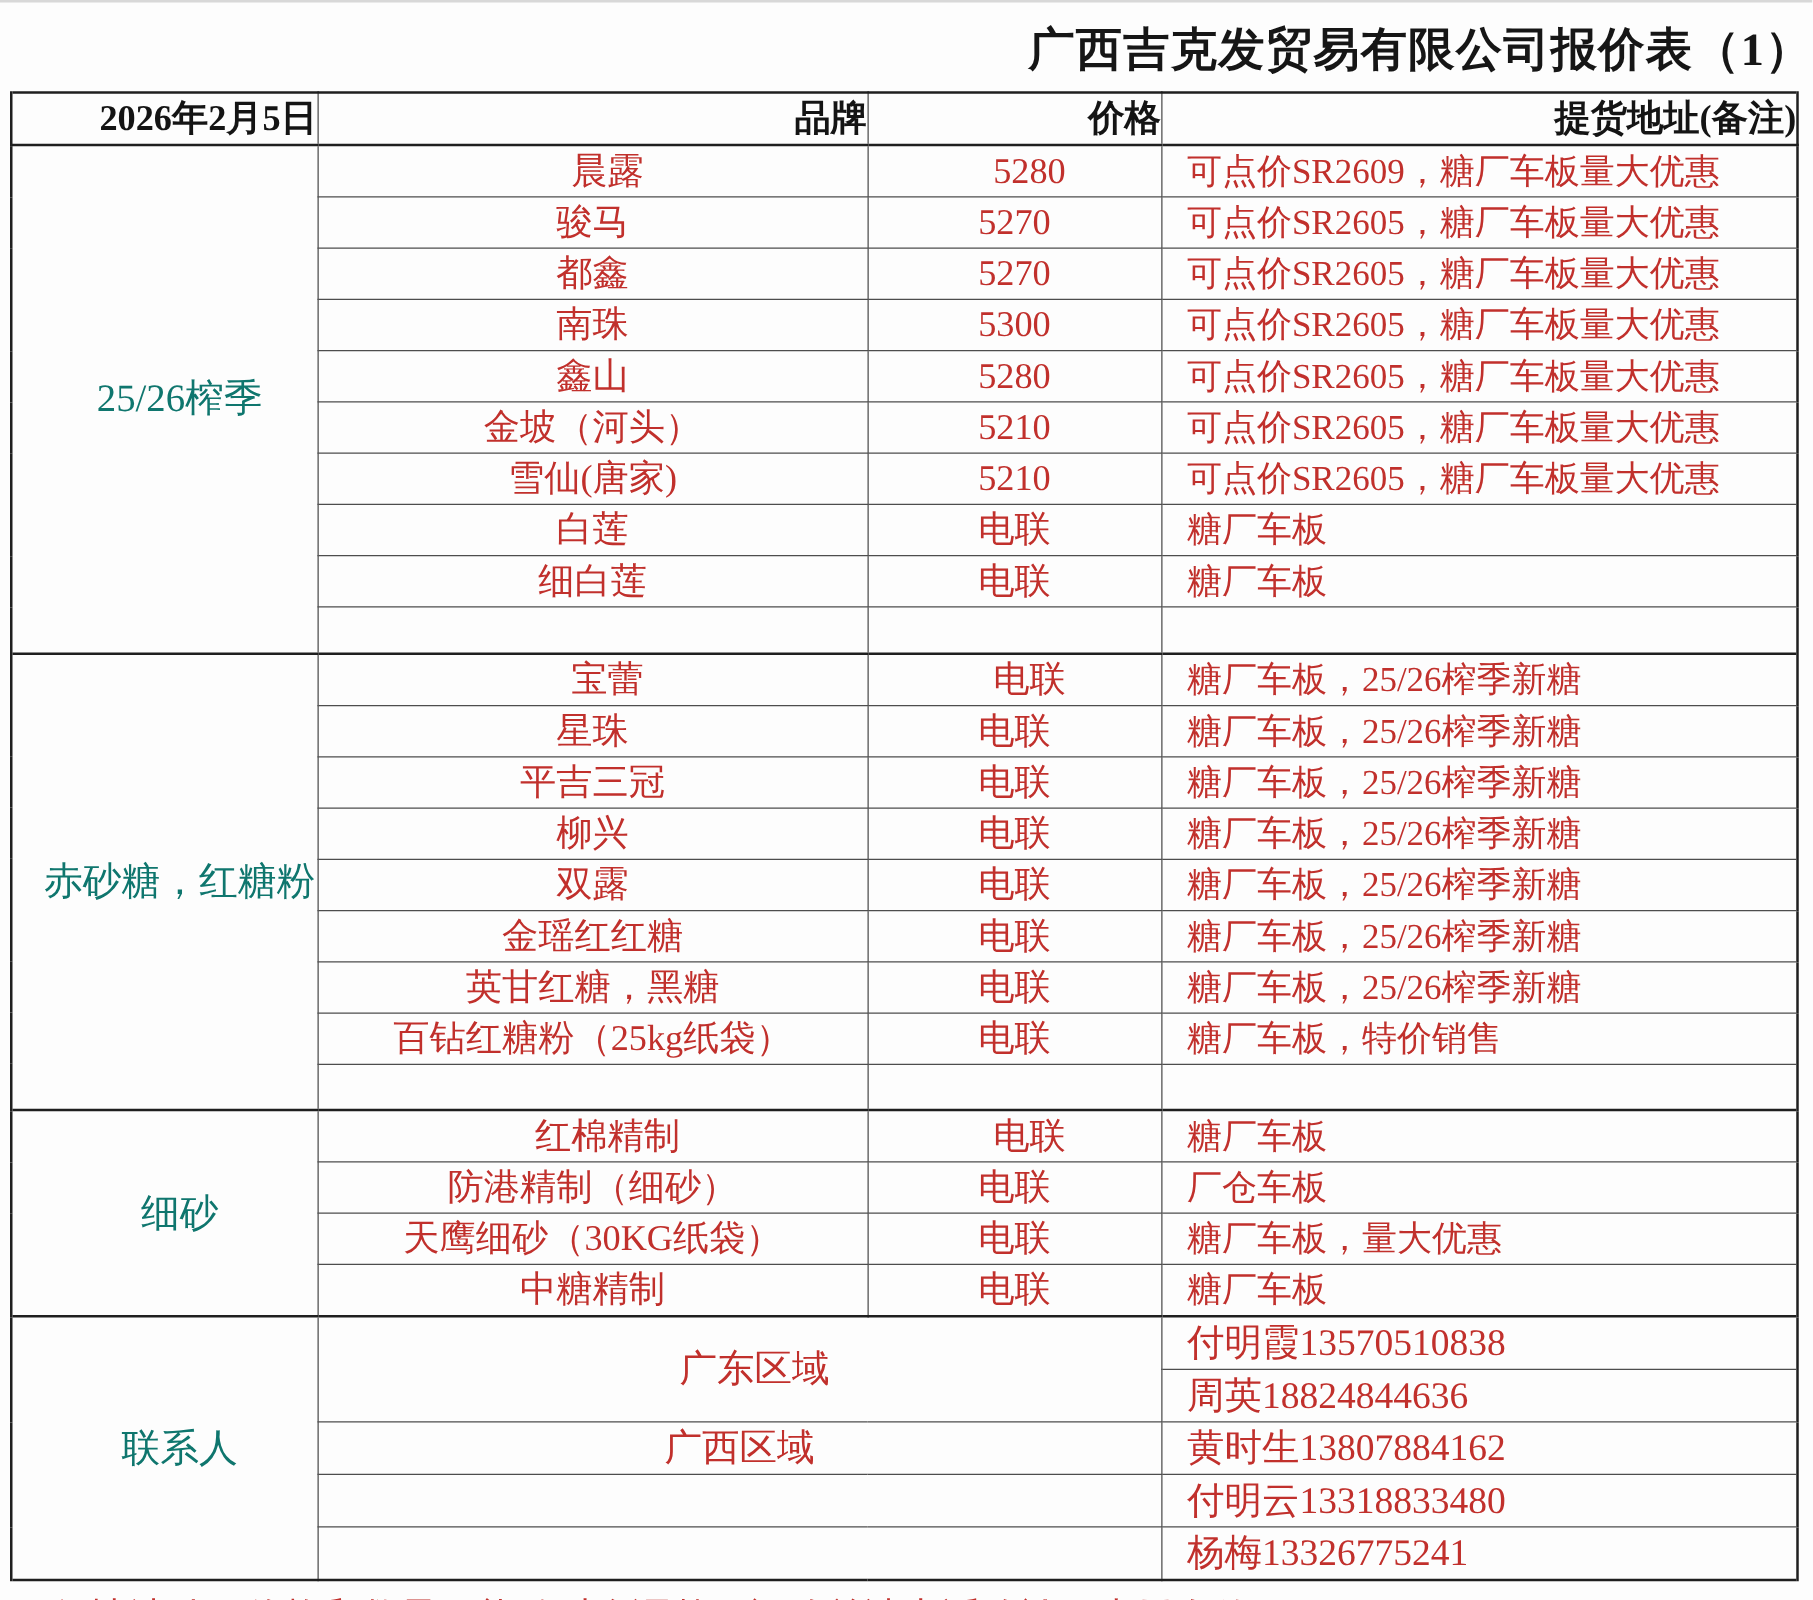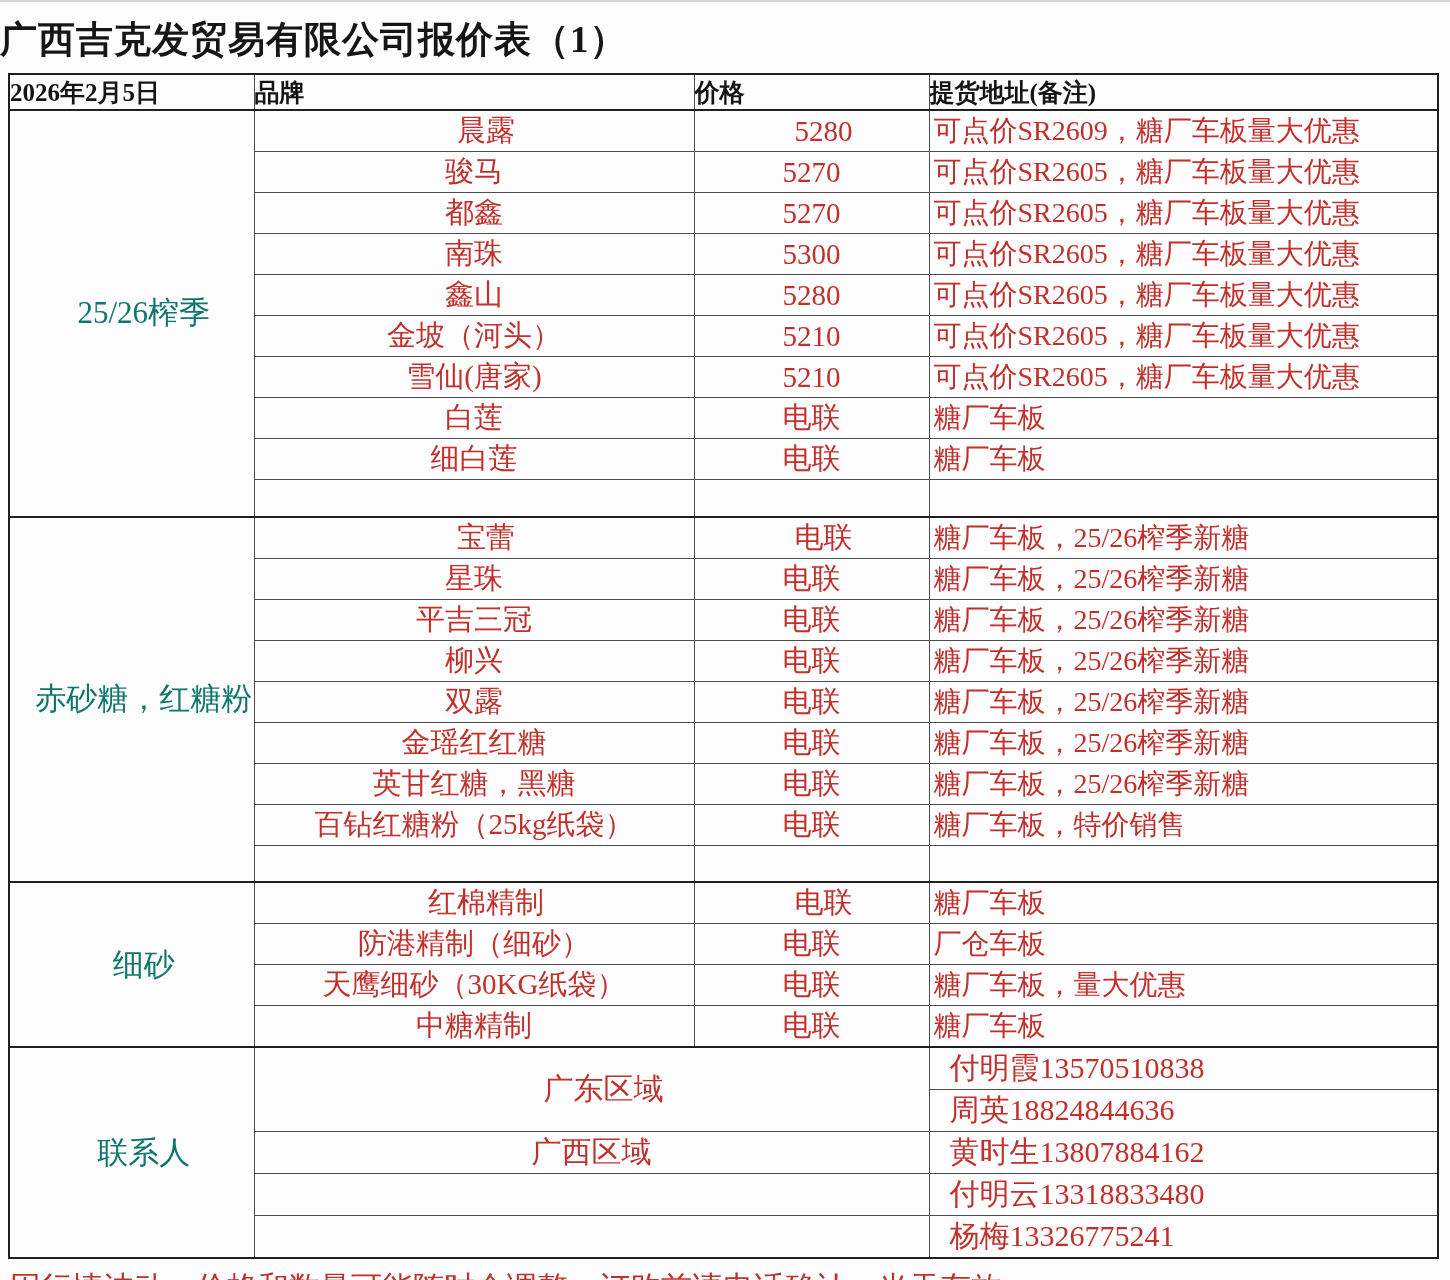--- a/index.html
+++ b/index.html
@@ -12,21 +12,21 @@
     overflow: hidden;
   }
   .page {
     position: relative;
     width: 1450px;
     height: 1280px;
     background: #fdfdfd;
     border-top: 2px solid #d8d8d8;
   }
   .title {
-    text-align: left;
+    text-align: right;
     font-size: 37px;
     font-weight: bold;
     color: #161616;
     padding-top: 13px;
     letter-spacing: 1px;
     height: 58px;
   }
   table.quote {
     border-collapse: collapse;
     table-layout: fixed;
@@ -43,22 +43,22 @@
     padding: 0;
     overflow: hidden;
     white-space: nowrap;
   }
   tr { height: 37px; }
   tr.hdr { height: 36px; }
   tr.hdr td {
     border-bottom: 2px solid #1f1f1f;
     font-weight: bold;
     color: #141414;
-    font-size: 25px;
-    text-align: left;
+    font-size: 29px;
+    text-align: right;
   }
   td.sec-top { border-top: 2px solid #1f1f1f; padding-left: 24px; }
   td.section-label {
     text-align: center;
     font-size: 31px;
     color: #0f766e;
     border-left: 2px solid #1f1f1f;
   }
   td.date-cell {
     text-align: center;
@@ -71,21 +71,21 @@
   }
   td.price-cell {
     text-align: center;
     font-size: 29px;
     color: #c1302c;
   }
   td.note-cell {
     text-align: left;
     font-size: 28px;
     color: #c1302c;
-    padding-left: 4px;
+    padding-left: 20px;
     border-right: 2px solid #1f1f1f;
   }
   td.region-cell {
     text-align: center;
     font-size: 30px;
     color: #c1302c;
   }
   td.phone-cell {
     text-align: left;
     font-size: 30px;

